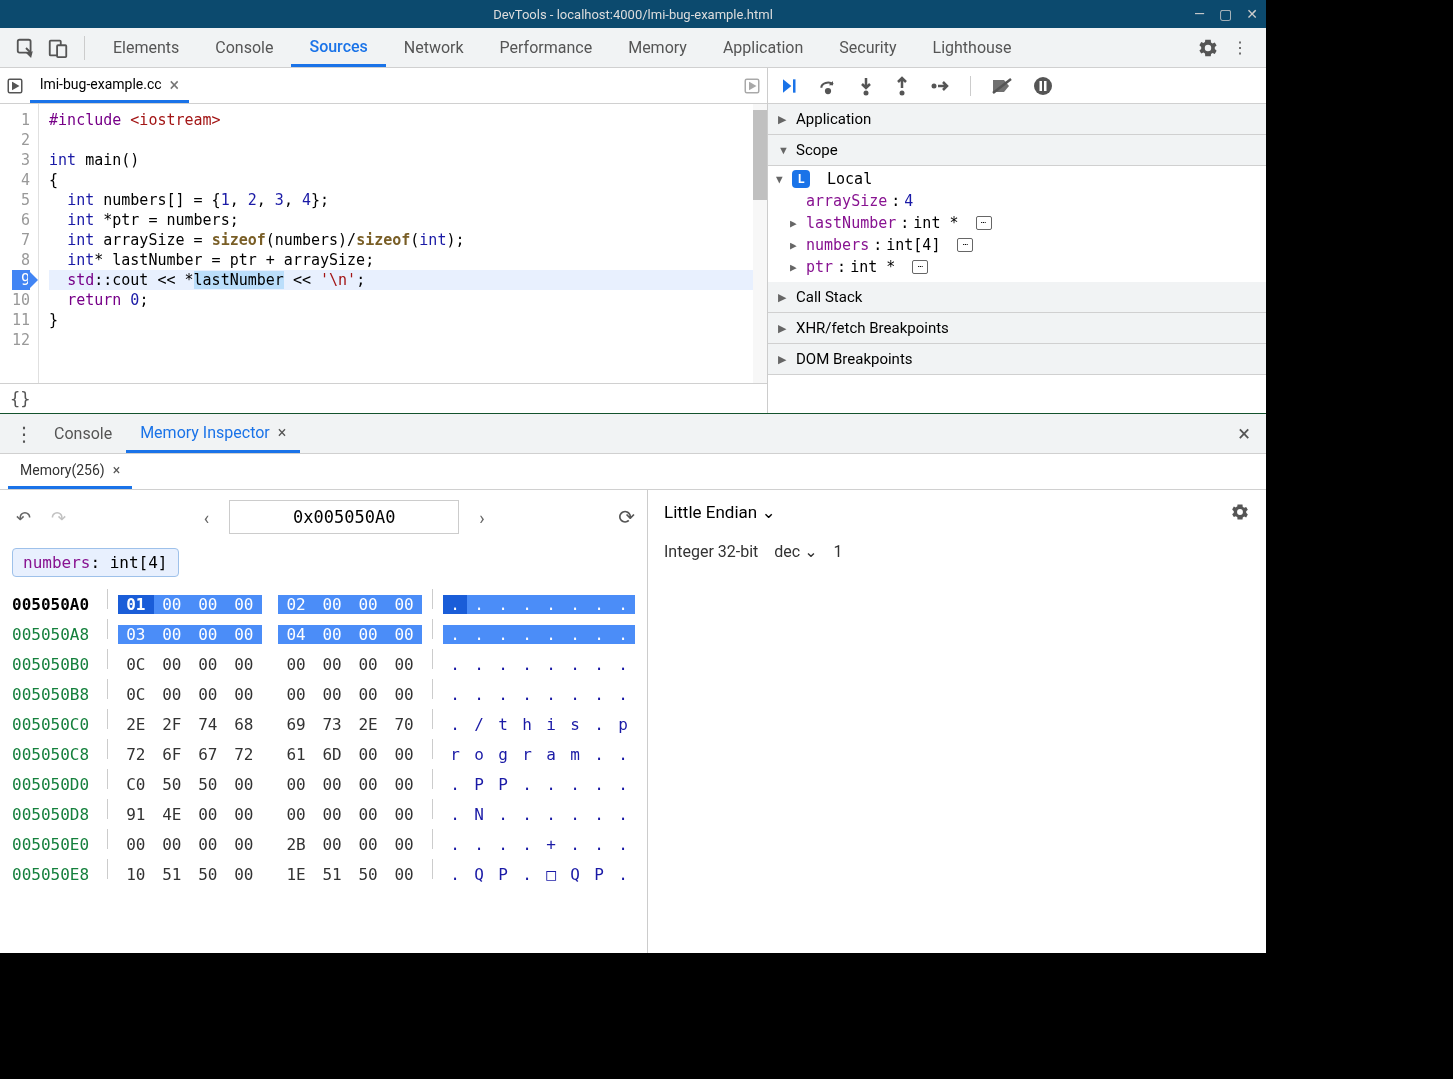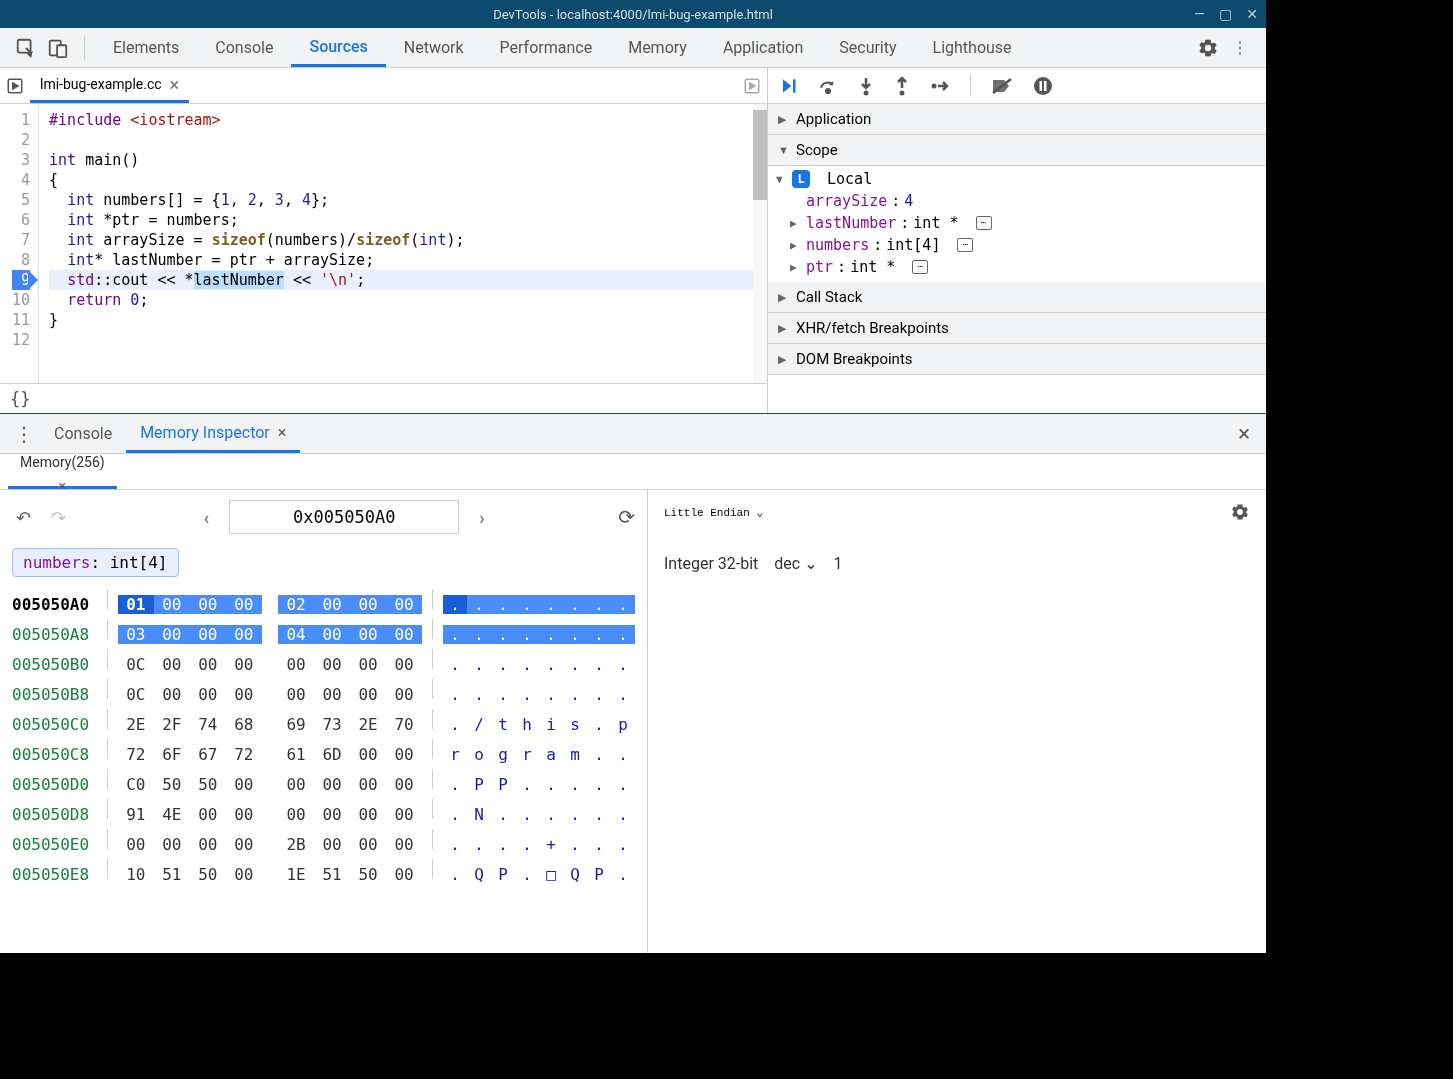--- a/index.html
+++ b/index.html
@@ -251,21 +251,20 @@
   border-bottom: 1px solid #d0d0d0;
   display: flex;
   align-items: center;
   padding: 0 8px;
 }
 .mem-tab {
   display:flex; align-items:center; gap:8px;
   padding: 0 12px; height:100%;
   border-bottom: 3px solid #1a73e8;
   color:#333;
-  flex-direction:column;
 }
 
 .mem-body {
   flex: 1;
   display: flex;
 }
 .hex-panel {
   border-right: 1px solid #ccc;
   padding: 10px 12px;
   width: 648px;
@@ -315,23 +314,22 @@
 .ascii.hl span { background:#4b8df8; color:#fff;}
 .ascii.hl span.first { background:#1a5dd8;}
 
 .interp-panel {
   flex: 1;
   padding: 12px 16px;
 }
 .interp-head {
   display: flex;
   align-items: center;
-  font-size: 11px;
-  margin-bottom: 32px;
-  font-family: Liberation Mono, monospace;
+  font-size: 17px;
+  margin-bottom: 20px;
 }
 .interp-head .gear { margin-left:auto; color:#555;}
 .interp-row {
   display: flex; align-items:center; gap:16px;
   font-size: 16px; color:#333;
 }
 .interp-row .sel-btn { display:flex; align-items:center; gap:4px; color:#333;}
 
 svg { display: block; }
 </style>

